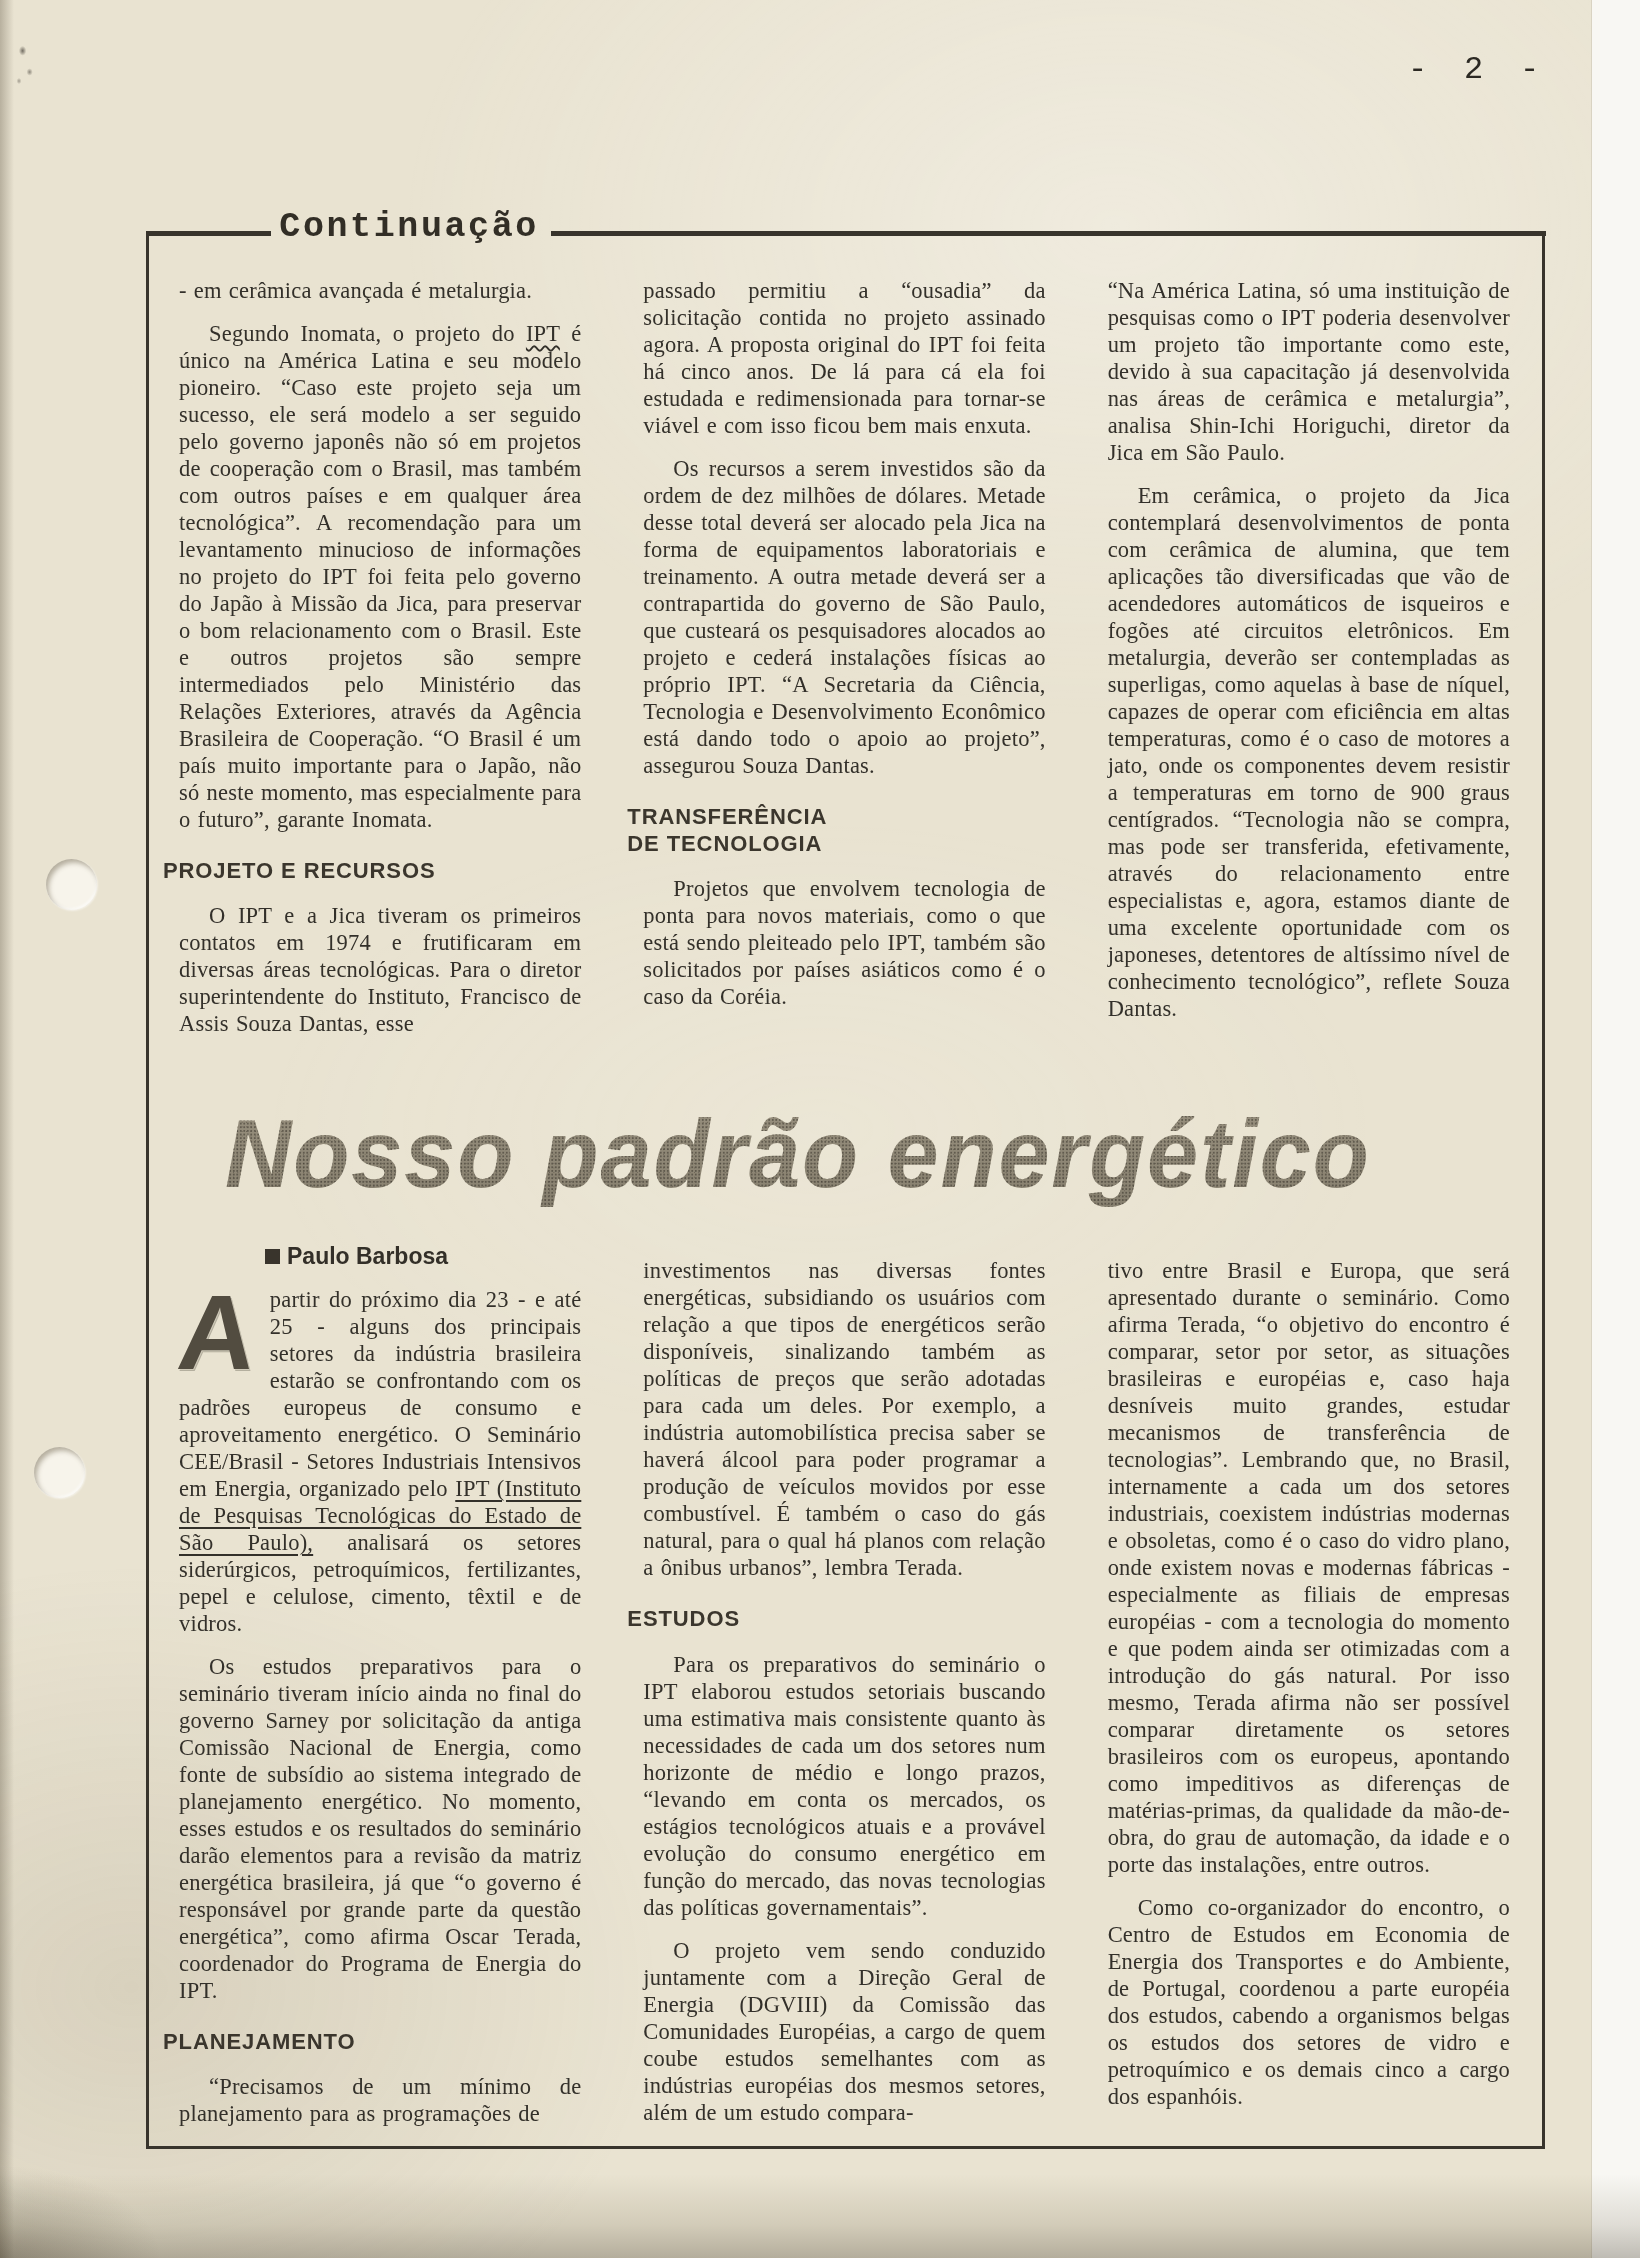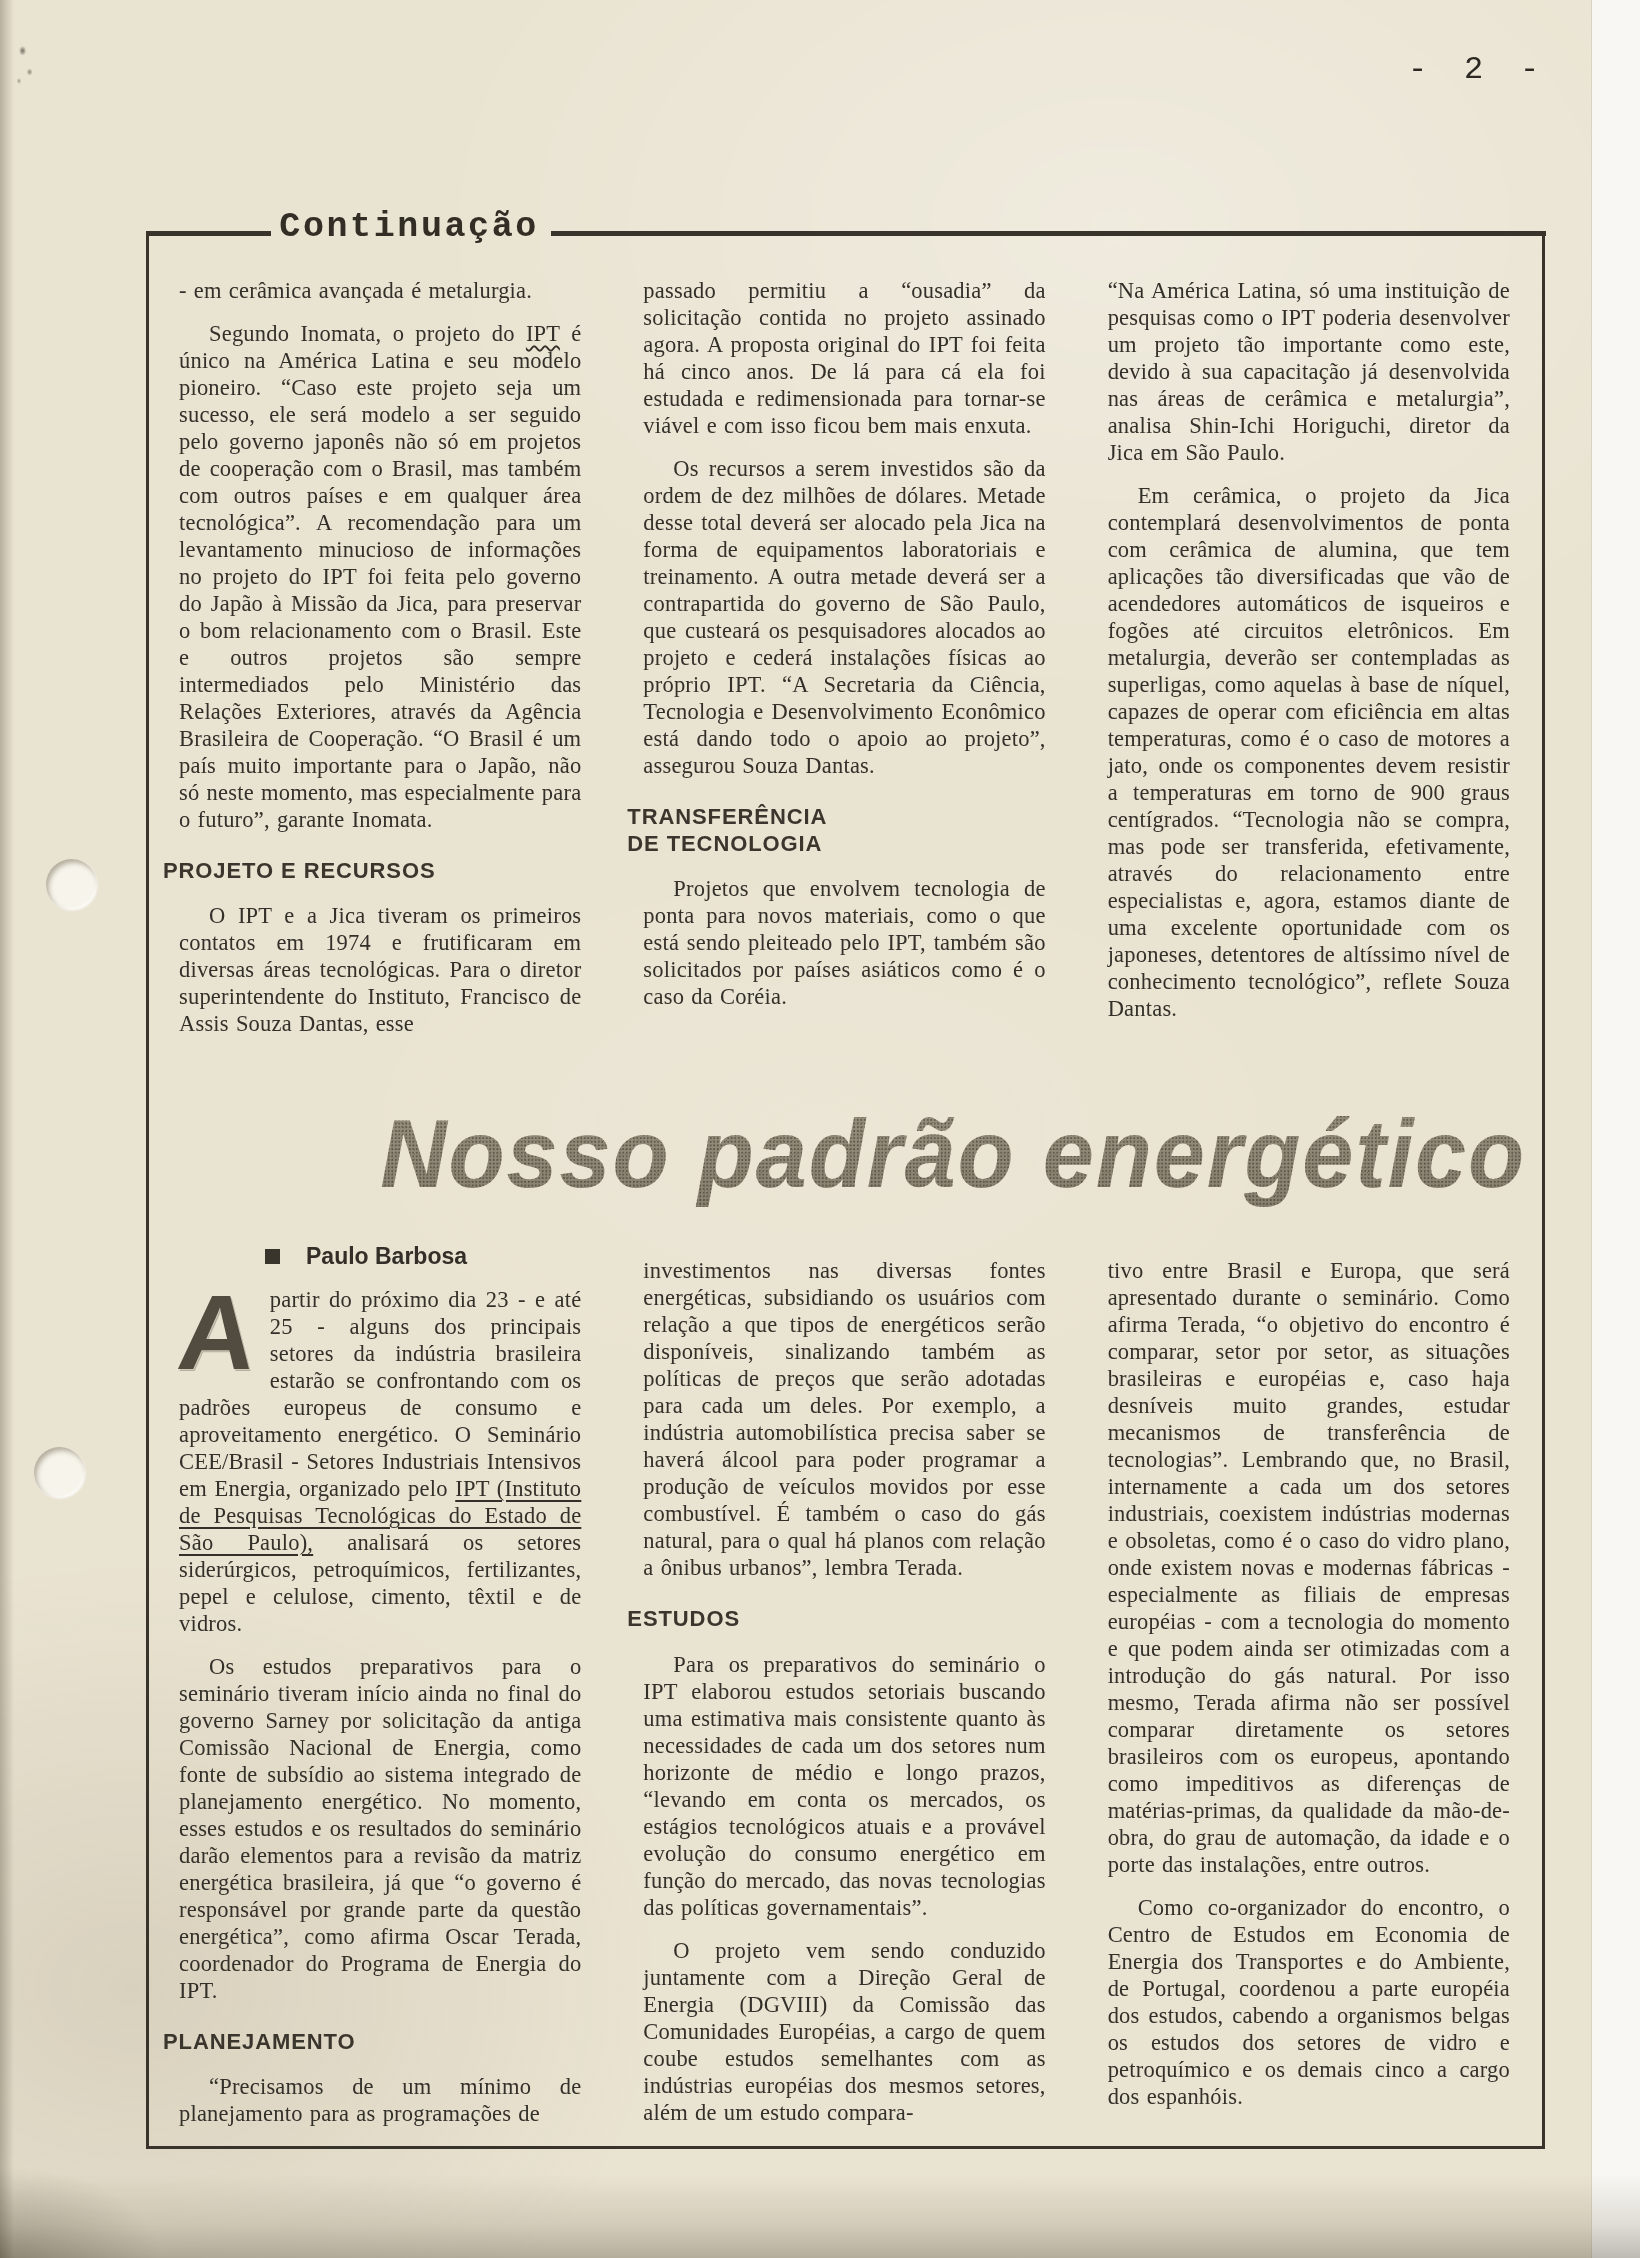--- a/index.html
+++ b/index.html
@@ -51,42 +51,42 @@
   .article1{min-height:783px;}
   .bodytext p{margin:16px;text-align:justify;font-size:22.5px;line-height:27px;
     letter-spacing:0.2px;word-spacing:1.3px;}
   .bodytext p.indent{text-indent:30px;}
   .bodytext p.gap{margin-top:14px;}
   .sec-heading{font-family:"Liberation Sans", sans-serif;font-weight:bold;font-size:22px;
     line-height:26.5px;text-align:left;letter-spacing:0.9px;color:#3b362d;margin:25px 0 17.6px;}
   .u{text-decoration:underline;text-decoration-thickness:1.8px;text-underline-offset:3.5px;}
   .u-wavy{text-decoration:underline;text-decoration-style:wavy;text-decoration-thickness:1.8px;text-underline-offset:3.5px;}
 
-  .headline-row{text-align:right;margin:35px 0 12.4px 62px;height:141px;}
+  .headline-row{text-align:left;margin:35px 0 12.4px 62px;height:141px;}
   .headline-text{
     display:inline-block;
     font-family:"Liberation Sans", sans-serif;font-weight:bold;font-style:italic;
     font-size:92px;line-height:132px;letter-spacing:1.8px;
     color:#7d7768;
     transform:scaleY(1.04);
   }
   @supports ((-webkit-background-clip:text) or (background-clip:text)){
     .headline-text{
       background-image:
         radial-gradient(rgba(44,40,33,.95) 23%, rgba(44,40,33,0) 27%),
         radial-gradient(rgba(100,93,79,.9) 20%, rgba(100,93,79,0) 26%),
         linear-gradient(#9a9280,#857e6d);
       background-size:3.5px 3.5px, 4.4px 4.4px, 100% 100%;
       background-position:0 0, 1.8px 2.6px, 0 0;
       -webkit-background-clip:text;background-clip:text;
       color:transparent;
     }
   }
 
-  .byline{display:flex;align-items:center;gap:26px;margin:1.8px 0 8.8px 102px;
+  .byline{display:flex;align-items:center;gap:7px;margin:1.8px 0 8.8px 102px;
     font-family:"Liberation Sans", sans-serif;font-weight:bold;font-size:23px;color:#332f28;}
   .byline-bullet{width:15px;height:15px;background:#39342c;flex:none;}
   .dropcap{float:left;font-family:"Liberation Sans", sans-serif;font-weight:bold;
     font-size:106px;line-height:79px;color:#524c40;margin:7px 14px 0 0;
     transform:skewX(-6deg);
     text-shadow:0.9px 0.9px 0 rgba(233,227,209,.5), 1.8px 1.8px 0 rgba(82,76,64,.35);}
 </style>
 </head>
 <body>
 

